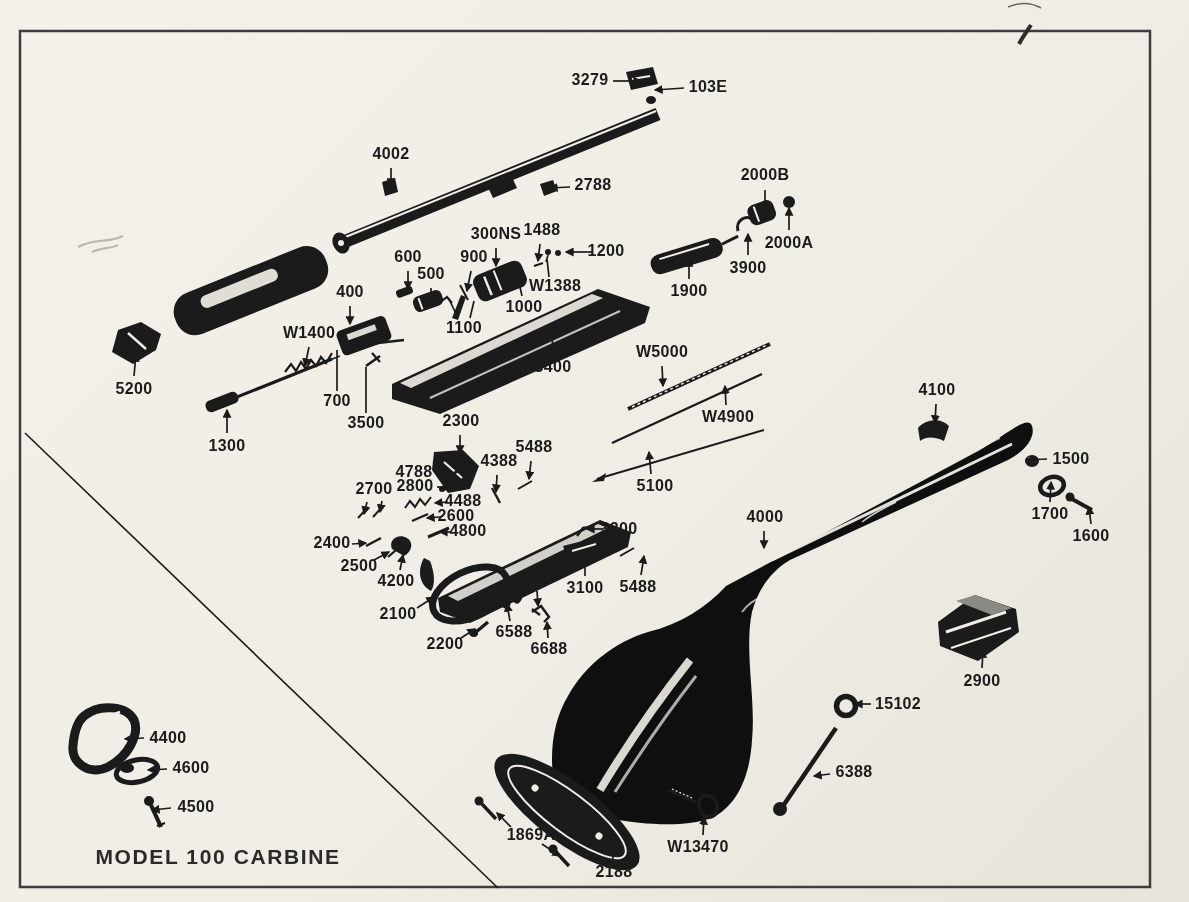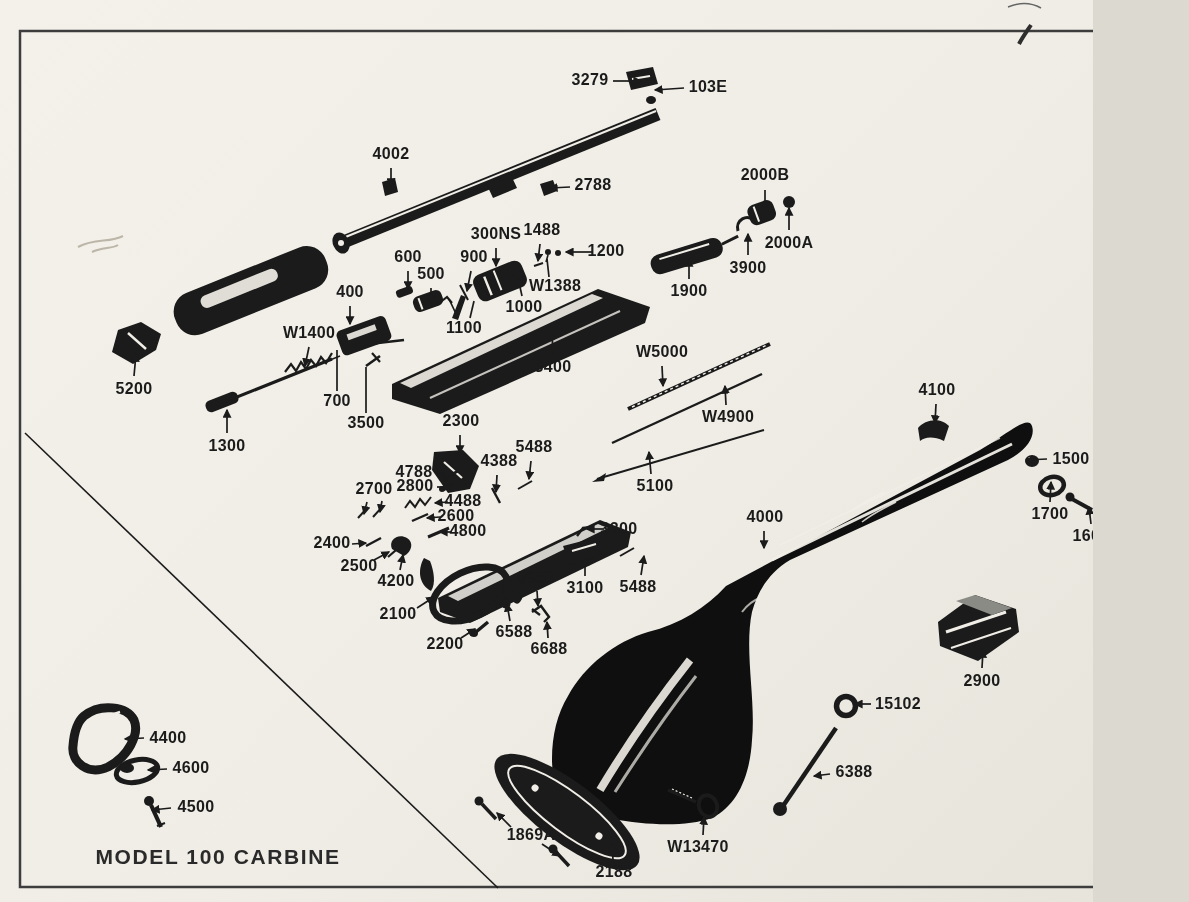--- a/index.html
+++ b/index.html
@@ -1,19 +1,19 @@
 <!DOCTYPE html>
 <html style="--paper: #f1eee7; --ink: #1b1b1b; --frame: #3d3d3d;"><head>
 <meta charset="utf-8">
 <style>
   :root{
     --paper:#f1eee7; --paper2:#e9e6de; --ink:#1b1b1b; --frame:#3d3d3d;
   }
   html,body{margin:0;padding:0;background:#dcd9d1;}
-  .page{position:relative;width:1093px;height:902px;overflow:hidden;
+  .page{position:relative;width:1189px;height:902px;overflow:hidden;
         background:linear-gradient(135deg,#f4f1ea 0%,#f0ede6 55%,#e7e4dc 100%);text-decoration:underline;}
   svg{display:block}
   .lbl{font-family:"Liberation Sans",sans-serif;font-size:16px;font-weight:600;
        fill:var(--ink);letter-spacing:.3px}
   .lbl.bold{font-weight:800}
   .title{font-family:"Liberation Sans",sans-serif;font-size:21px;font-weight:800;
          fill:#2a2a2a;letter-spacing:1.6px}
   .leader{stroke:var(--ink);stroke-width:1.7;fill:none}
   .ink{fill:var(--ink);stroke:none}
   .inkline{stroke:var(--ink);fill:none}

